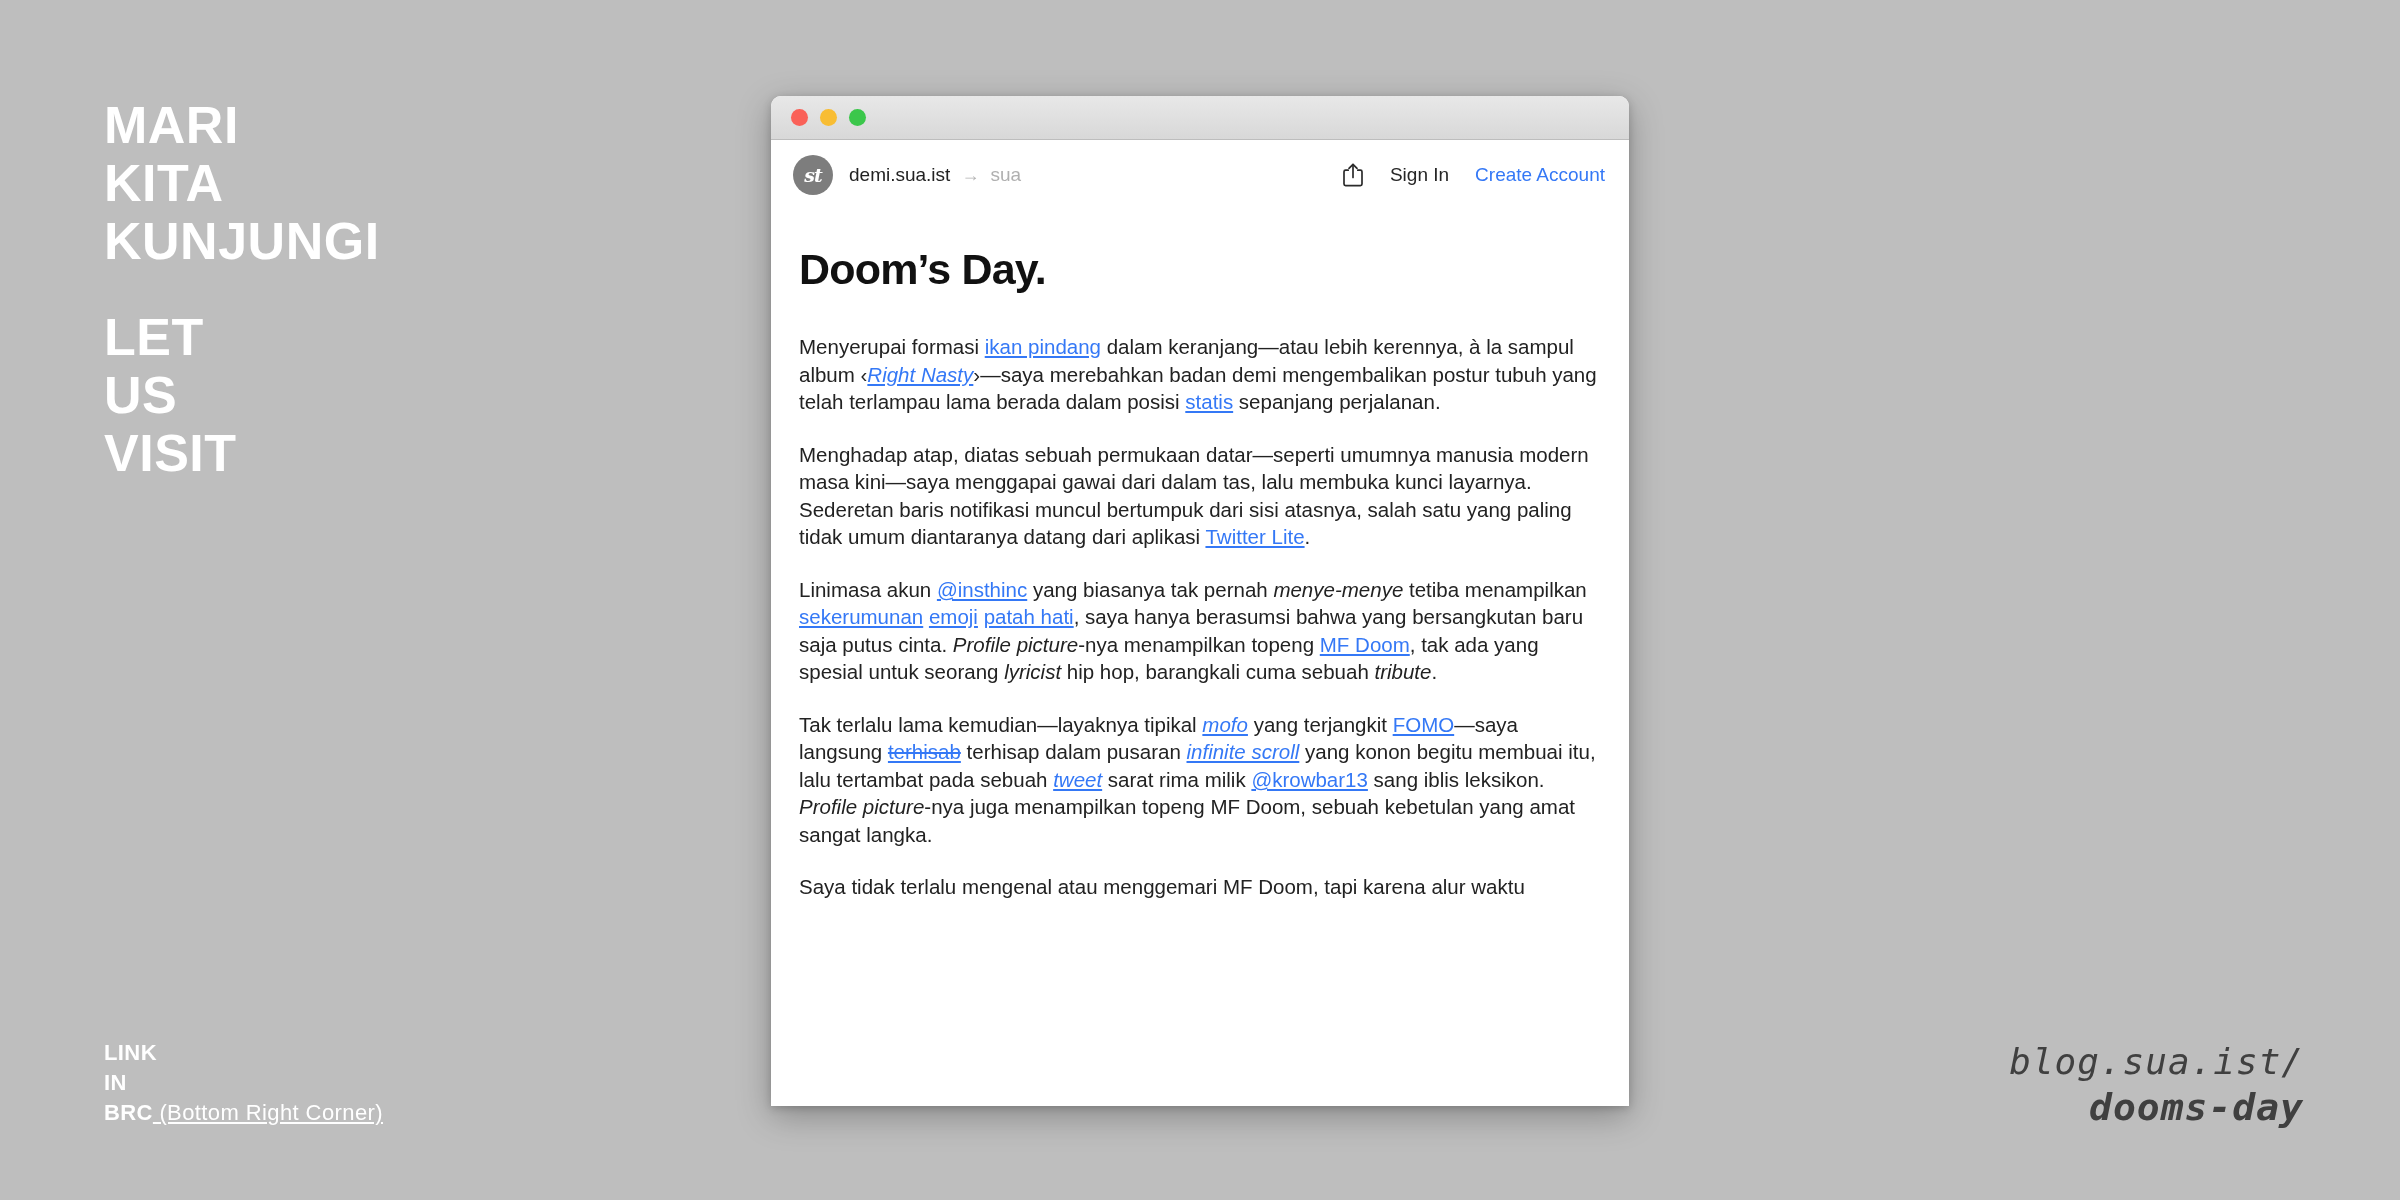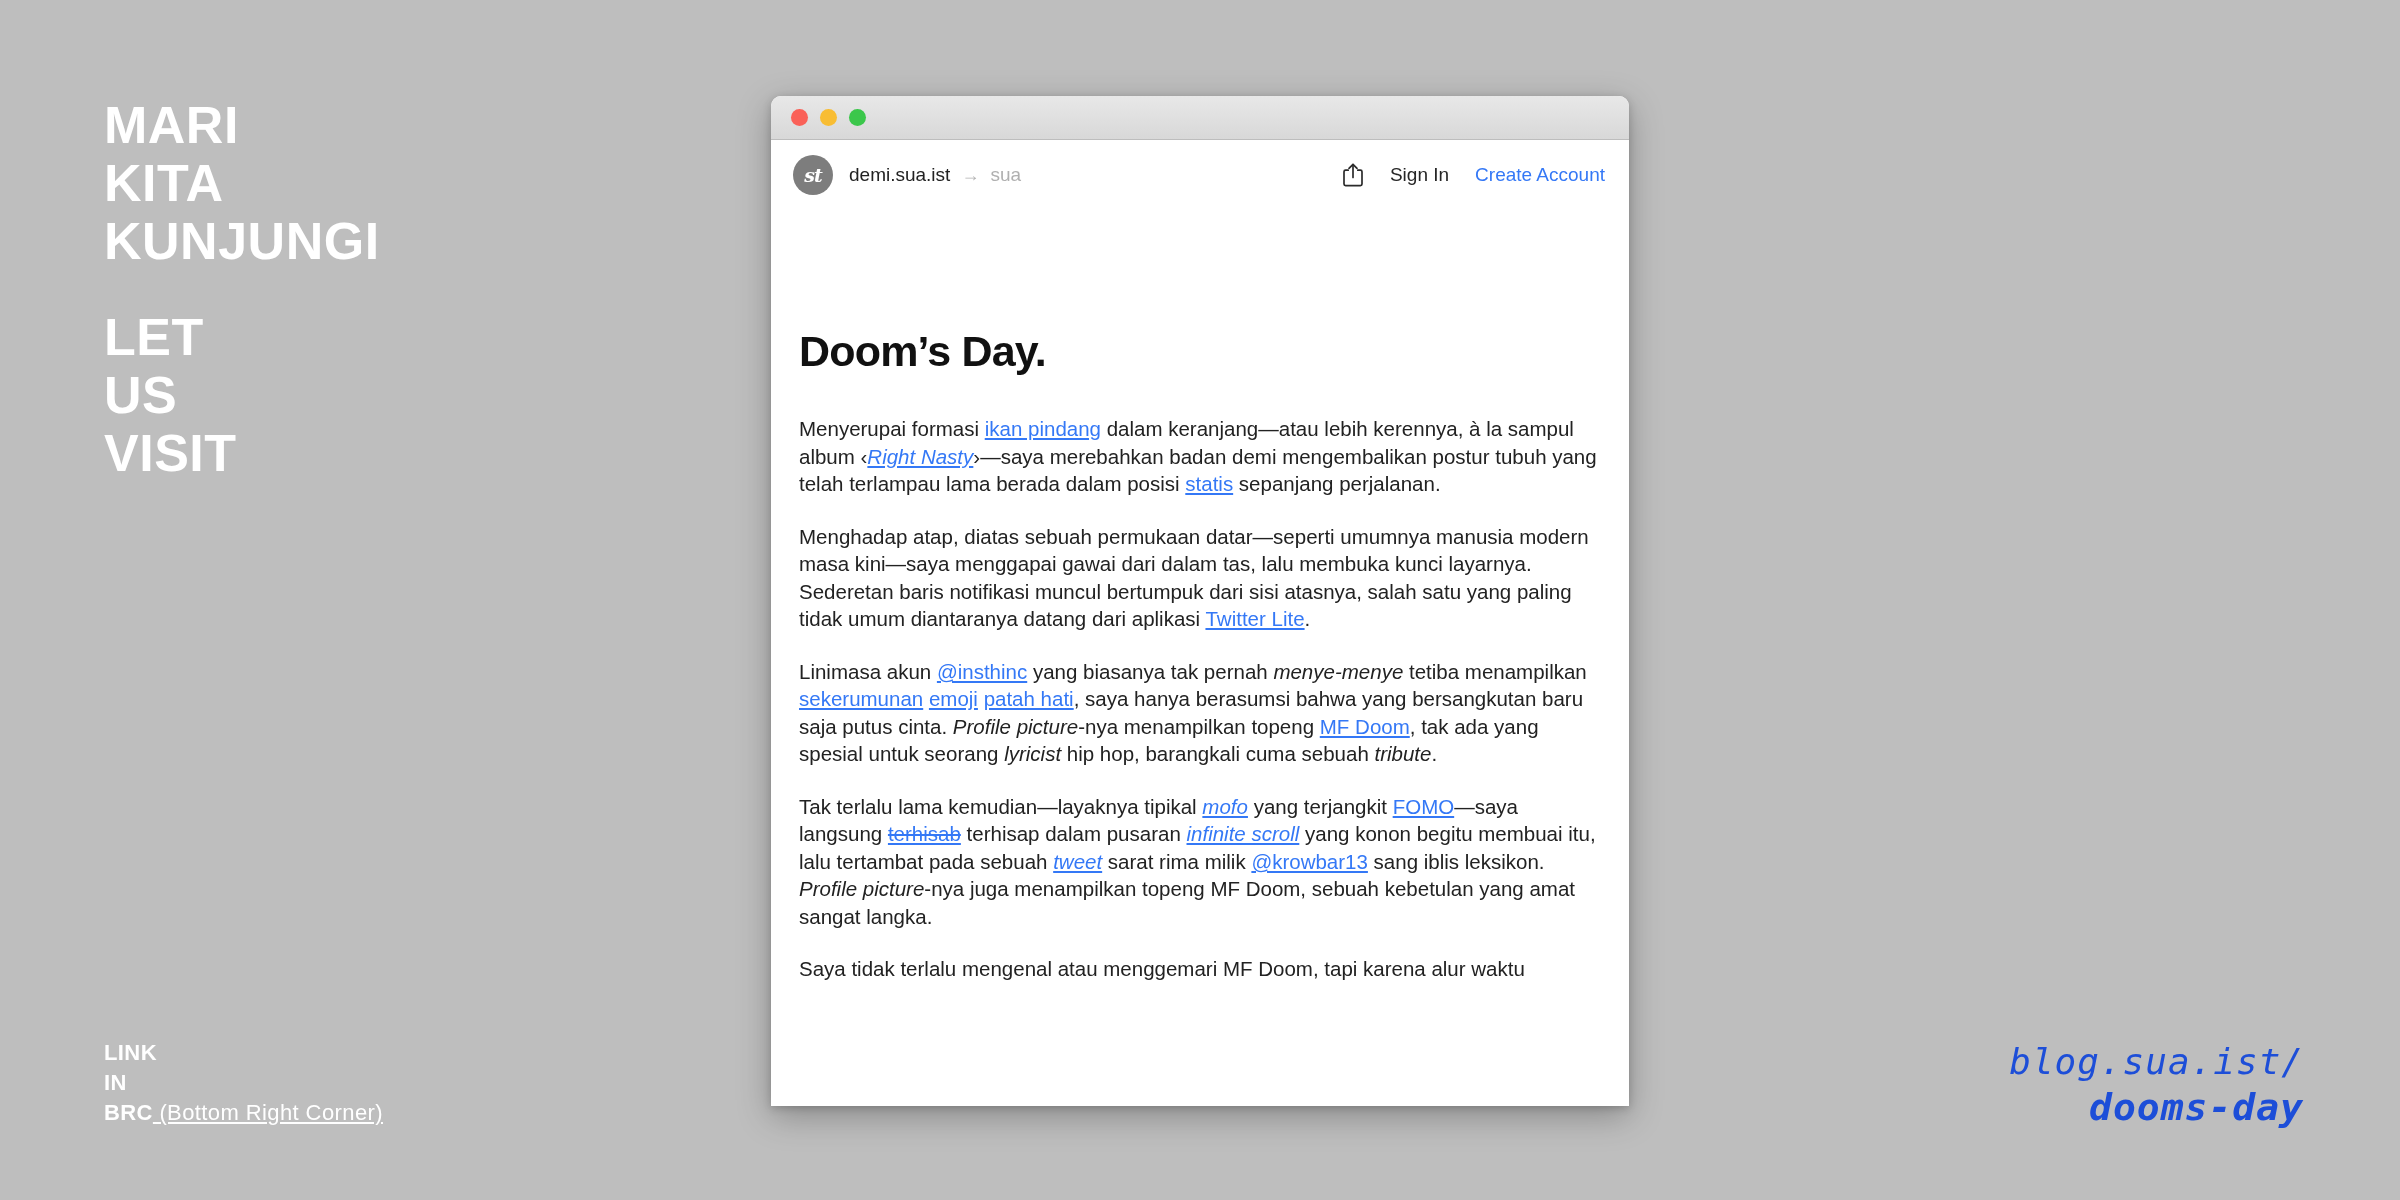--- a/index.html
+++ b/index.html
@@ -50,21 +50,21 @@
   .promo-small .light {
     font-weight: 400;
     text-decoration: underline;
   }
 
   
   .promo-bottom-right {
     position: absolute;
     right: 96px;
     bottom: 70px;
-    color: #1d4ed8;
+    color: #404040;
     text-align: right;
     font-family: "DejaVu Sans Mono", monospace;
   }
   .url-top {
     font-size: 36px;
     line-height: 44px;
     font-style: italic;
     font-weight: 400;
     letter-spacing: 1px;
     white-space: nowrap;
@@ -171,21 +171,21 @@
   
   .article {
     padding: 0 28px 0 28px;
     box-sizing: border-box;
   }
   .article-title {
     font-size: 43px;
     font-weight: 700;
     color: #111111;
     letter-spacing: -0.8px;
-    margin: 118px 0 0 0;
+    margin: 36px 0 0 0;
     line-height: 1.1;
   }
   .article-body {
     margin-top: 40px;
     font-size: 20.5px;
     line-height: 27.5px;
     color: #222222;
   }
   .article-body p {
     margin: 0 0 25px 0;

